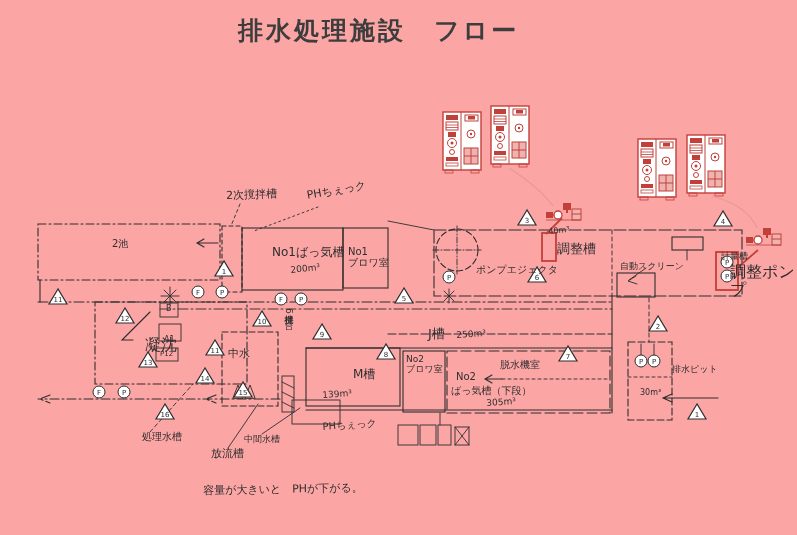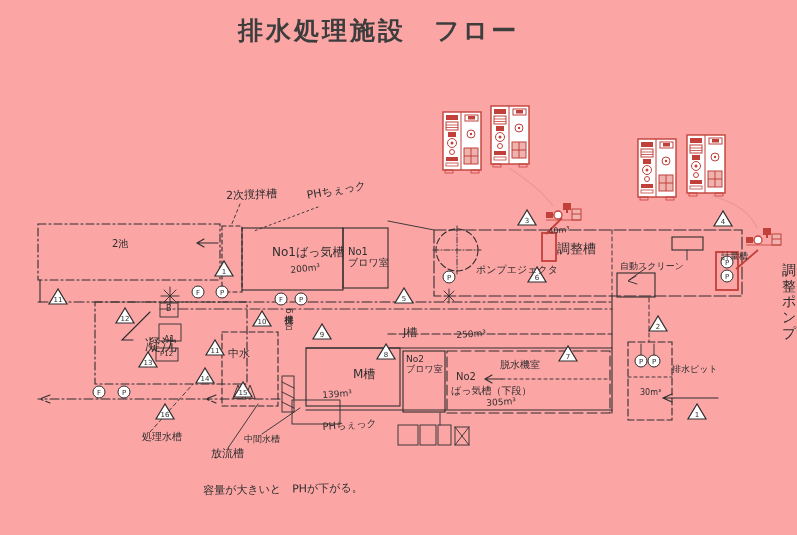--- a/index.html
+++ b/index.html
@@ -291,34 +291,34 @@
       <div class="lbl" style="left: 112px; top: 238px; font-size: 10px;">2池</div>
       <div class="lbl" style="left: 272px; top: 246px; font-size: 12px;">No1ばっ気槽</div>
       <div class="lbl" style="left: 290px; top: 265px; font-size: 9px; transform: rotate(-6deg);">200m³</div>
       <div class="lbl" style="left: 348px; top: 238px; font-size: 10px; margin-top: 8px;">No1
 ブロワ室</div>
       <div class="lbl" style="left: 476px; top: 240px; font-size: 10px; margin-top: 24px;">ポンプエジェクタ</div>
       <div class="lbl" style="left: 548px; top: 228px; font-size: 8px; transform: rotate(-6deg);">40m³</div>
       <div class="lbl" style="left: 557px; top: 242px; font-size: 13px;">調整槽</div>
       <div class="lbl" style="left: 677px; top: 251px; font-size: 9px; margin-left: 44px;">計量槽</div>
       <div class="lbl" style="left: 620px; top: 261px; font-size: 9px;">自動スクリーン</div>
-      <div class="lbl" style="left: 782px; top: 263px; font-size: 14px;">調整ポンプ</div>
+      <div class="lbl" style="left: 730px; top: 263px; font-size: 16px;">調整ポンプ</div>
       <div class="lbl" style="left: 145px; top: 336px; font-size: 16px;">凝沈</div>
       <div class="lbl" style="left: 166px; top: 305px; font-size: 8px;">B</div>
       <div class="lbl" style="left: 164px; top: 328px; font-size: 8px; margin-top: 8px;">A1</div>
       <div class="lbl" style="left: 160px; top: 351px; font-size: 7px;">P12</div>
       <div class="lbl" style="left: 126px; top: 431px; font-size: 10px; margin-left: 16px;">処理水槽</div>
       <div class="lbl" style="left: 228px; top: 348px; font-size: 11px;">中水</div>
       <div class="lbl vert" style="left: 284px; top: 308px; font-size: 9px;">撹拌機6台</div>
       <div class="lbl" style="left: 211px; top: 448px; font-size: 11px;">放流槽</div>
       <div class="lbl" style="left: 244px; top: 434px; font-size: 9px; font-family: Liberation Serif, serif;">中間水槽</div>
       <div class="lbl" style="left: 326px; top: 368px; font-size: 12px; margin-left: 27px;">M槽</div>
       <div class="lbl" style="left: 322px; top: 390px; font-size: 9px; transform: rotate(-4deg);">139m³</div>
       <div class="lbl" style="left: 322px; top: 421px; font-size: 10px; transform: rotate(-4deg);">PHちぇっク</div>
-      <div class="lbl" style="left: 403px; top: 327px; font-size: 11px;">J槽</div>
+      <div class="lbl" style="left: 428px; top: 327px; font-size: 13px;">J槽</div>
       <div class="lbl" style="left: 456px; top: 330px; font-size: 9px; transform: rotate(-4deg);">250m³</div>
       <div class="lbl" style="left: 406px; top: 354px; font-size: 9px;">No2
 ブロワ室</div>
       <div class="lbl" style="left: 500px; top: 359px; font-size: 10px;">脱水機室</div>
       <div class="lbl" style="left: 456px; top: 371px; font-size: 10px;">No2</div>
       <div class="lbl" style="left: 451px; top: 385px; font-size: 10px;">ばっ気槽（下段）</div>
       <div class="lbl" style="left: 486px; top: 398px; font-size: 9px; transform: rotate(-4deg);">305m³</div>
       <div class="lbl" style="left: 672px; top: 364px; font-size: 9px;">排水ピット</div>
       <div class="lbl" style="left: 640px; top: 389px; font-size: 8px;">30m³</div>
       <div class="lbl" style="left: 203px; top: 485px; font-size: 11px; transform: rotate(-1deg);">容量が大きいと　PHが下がる。</div>

